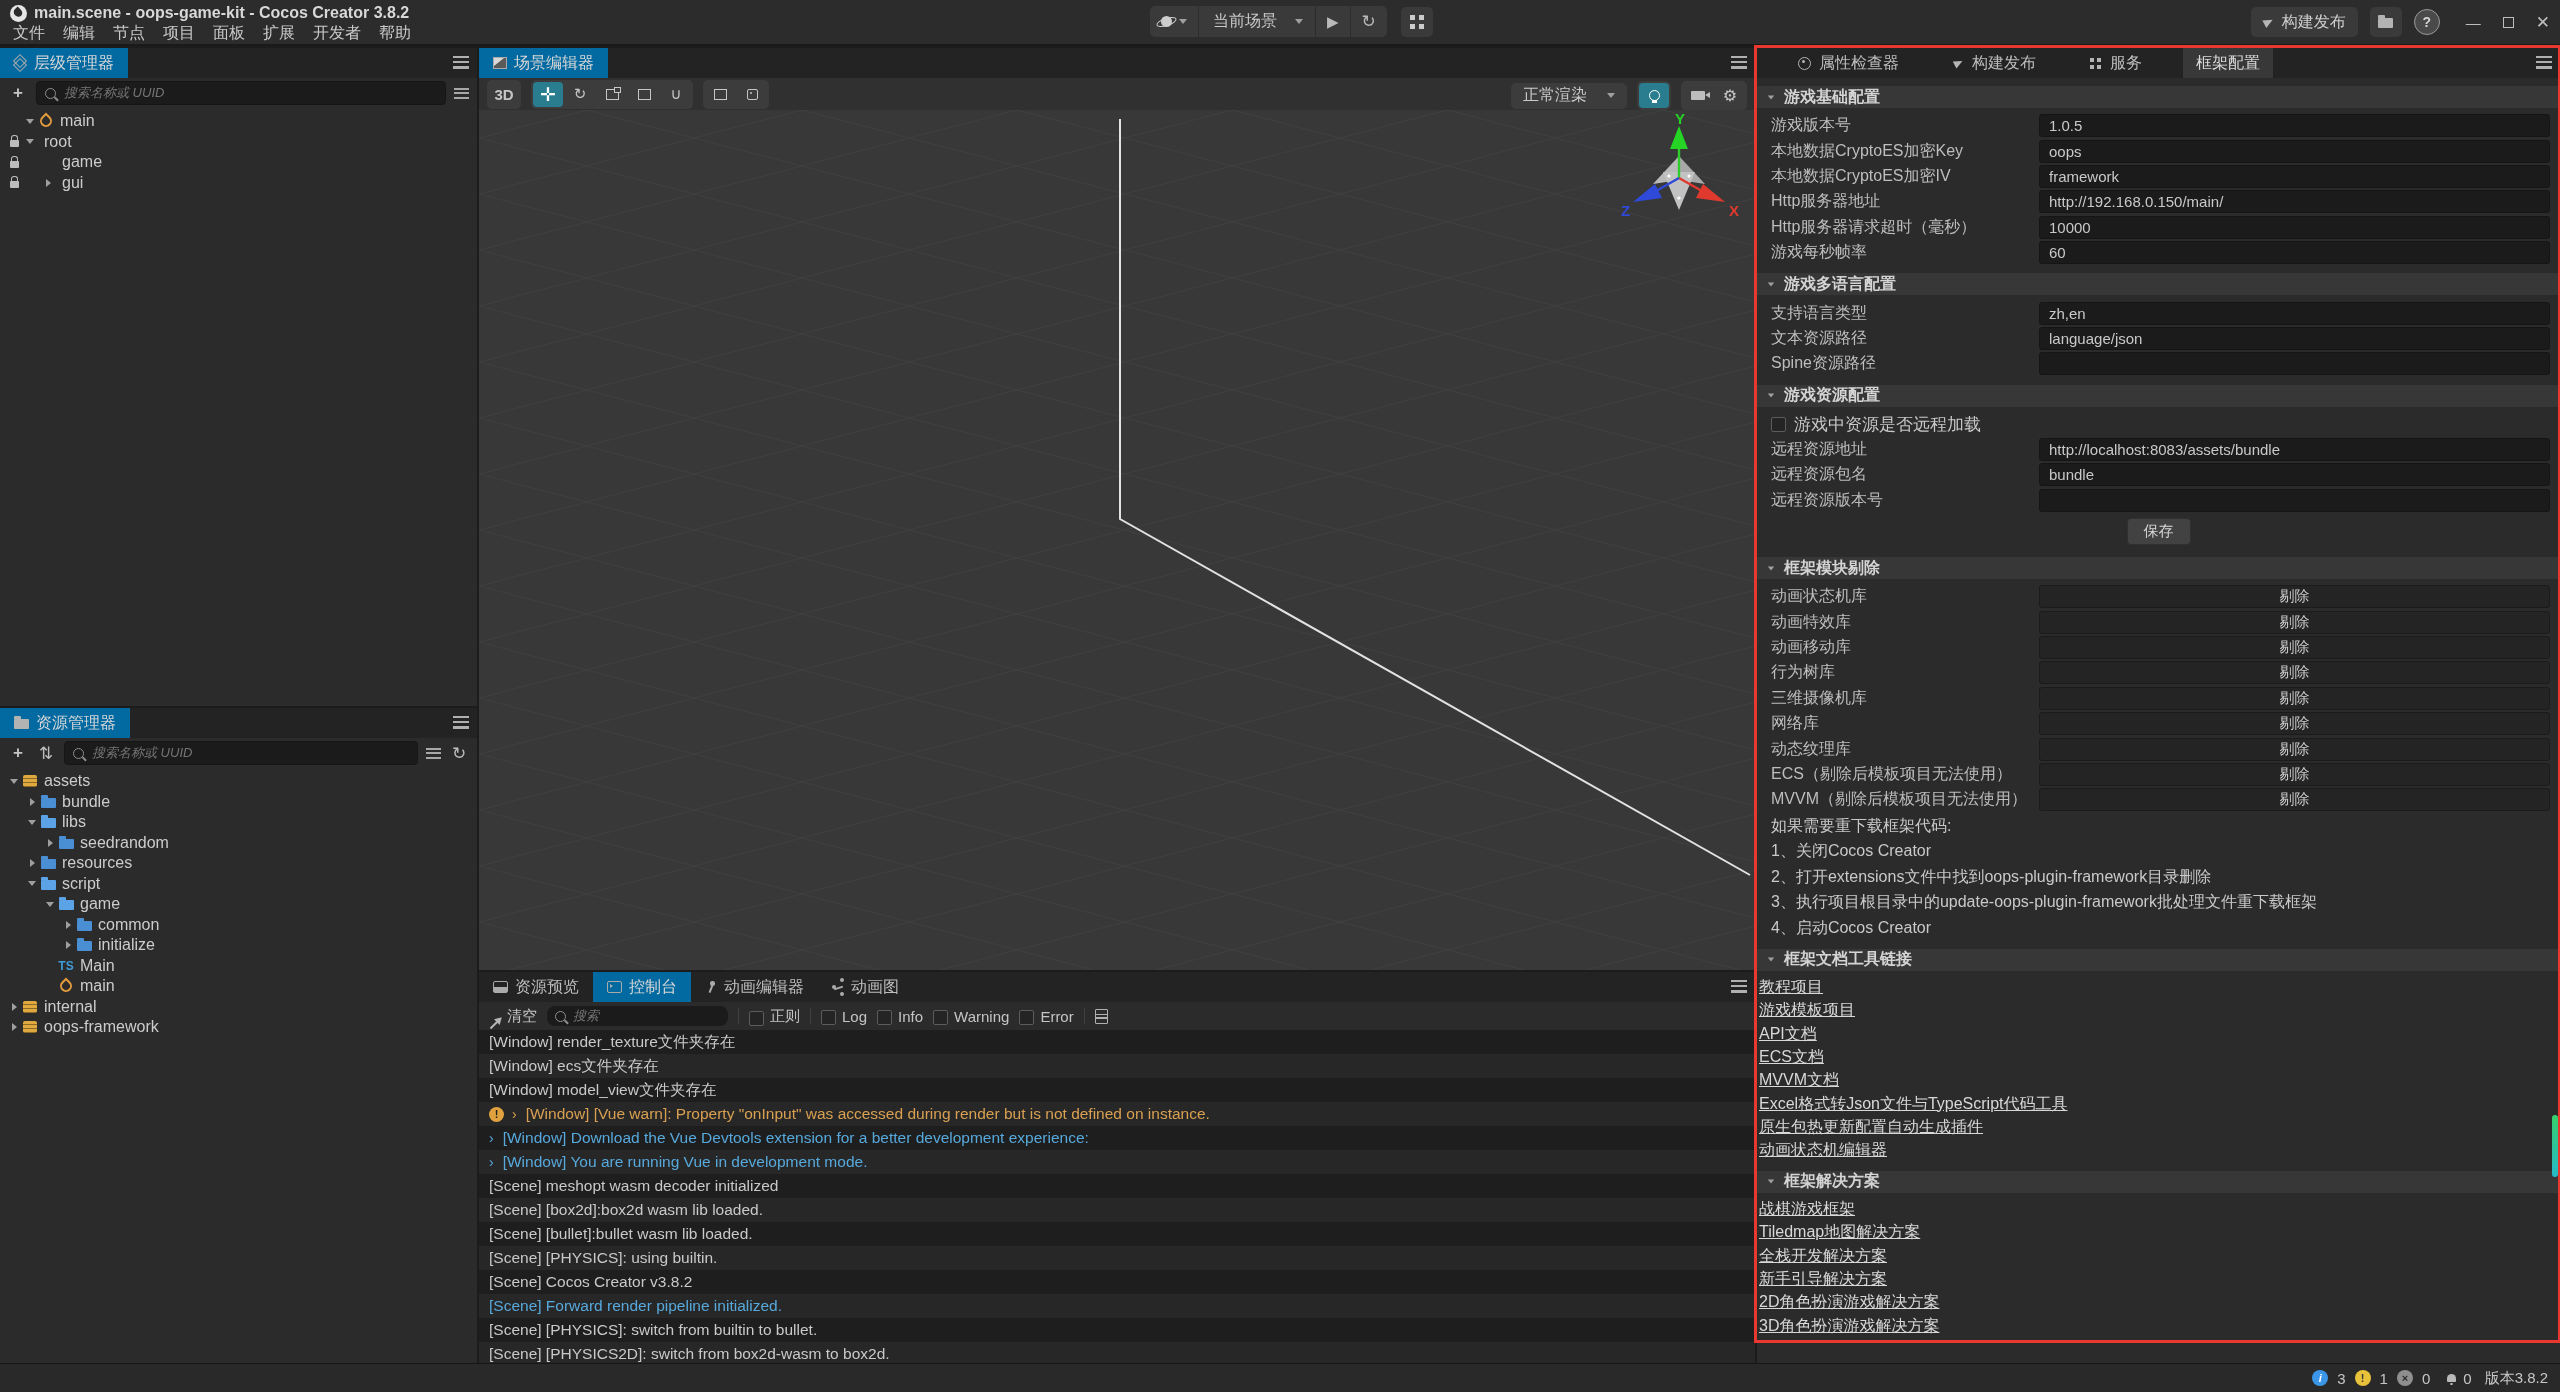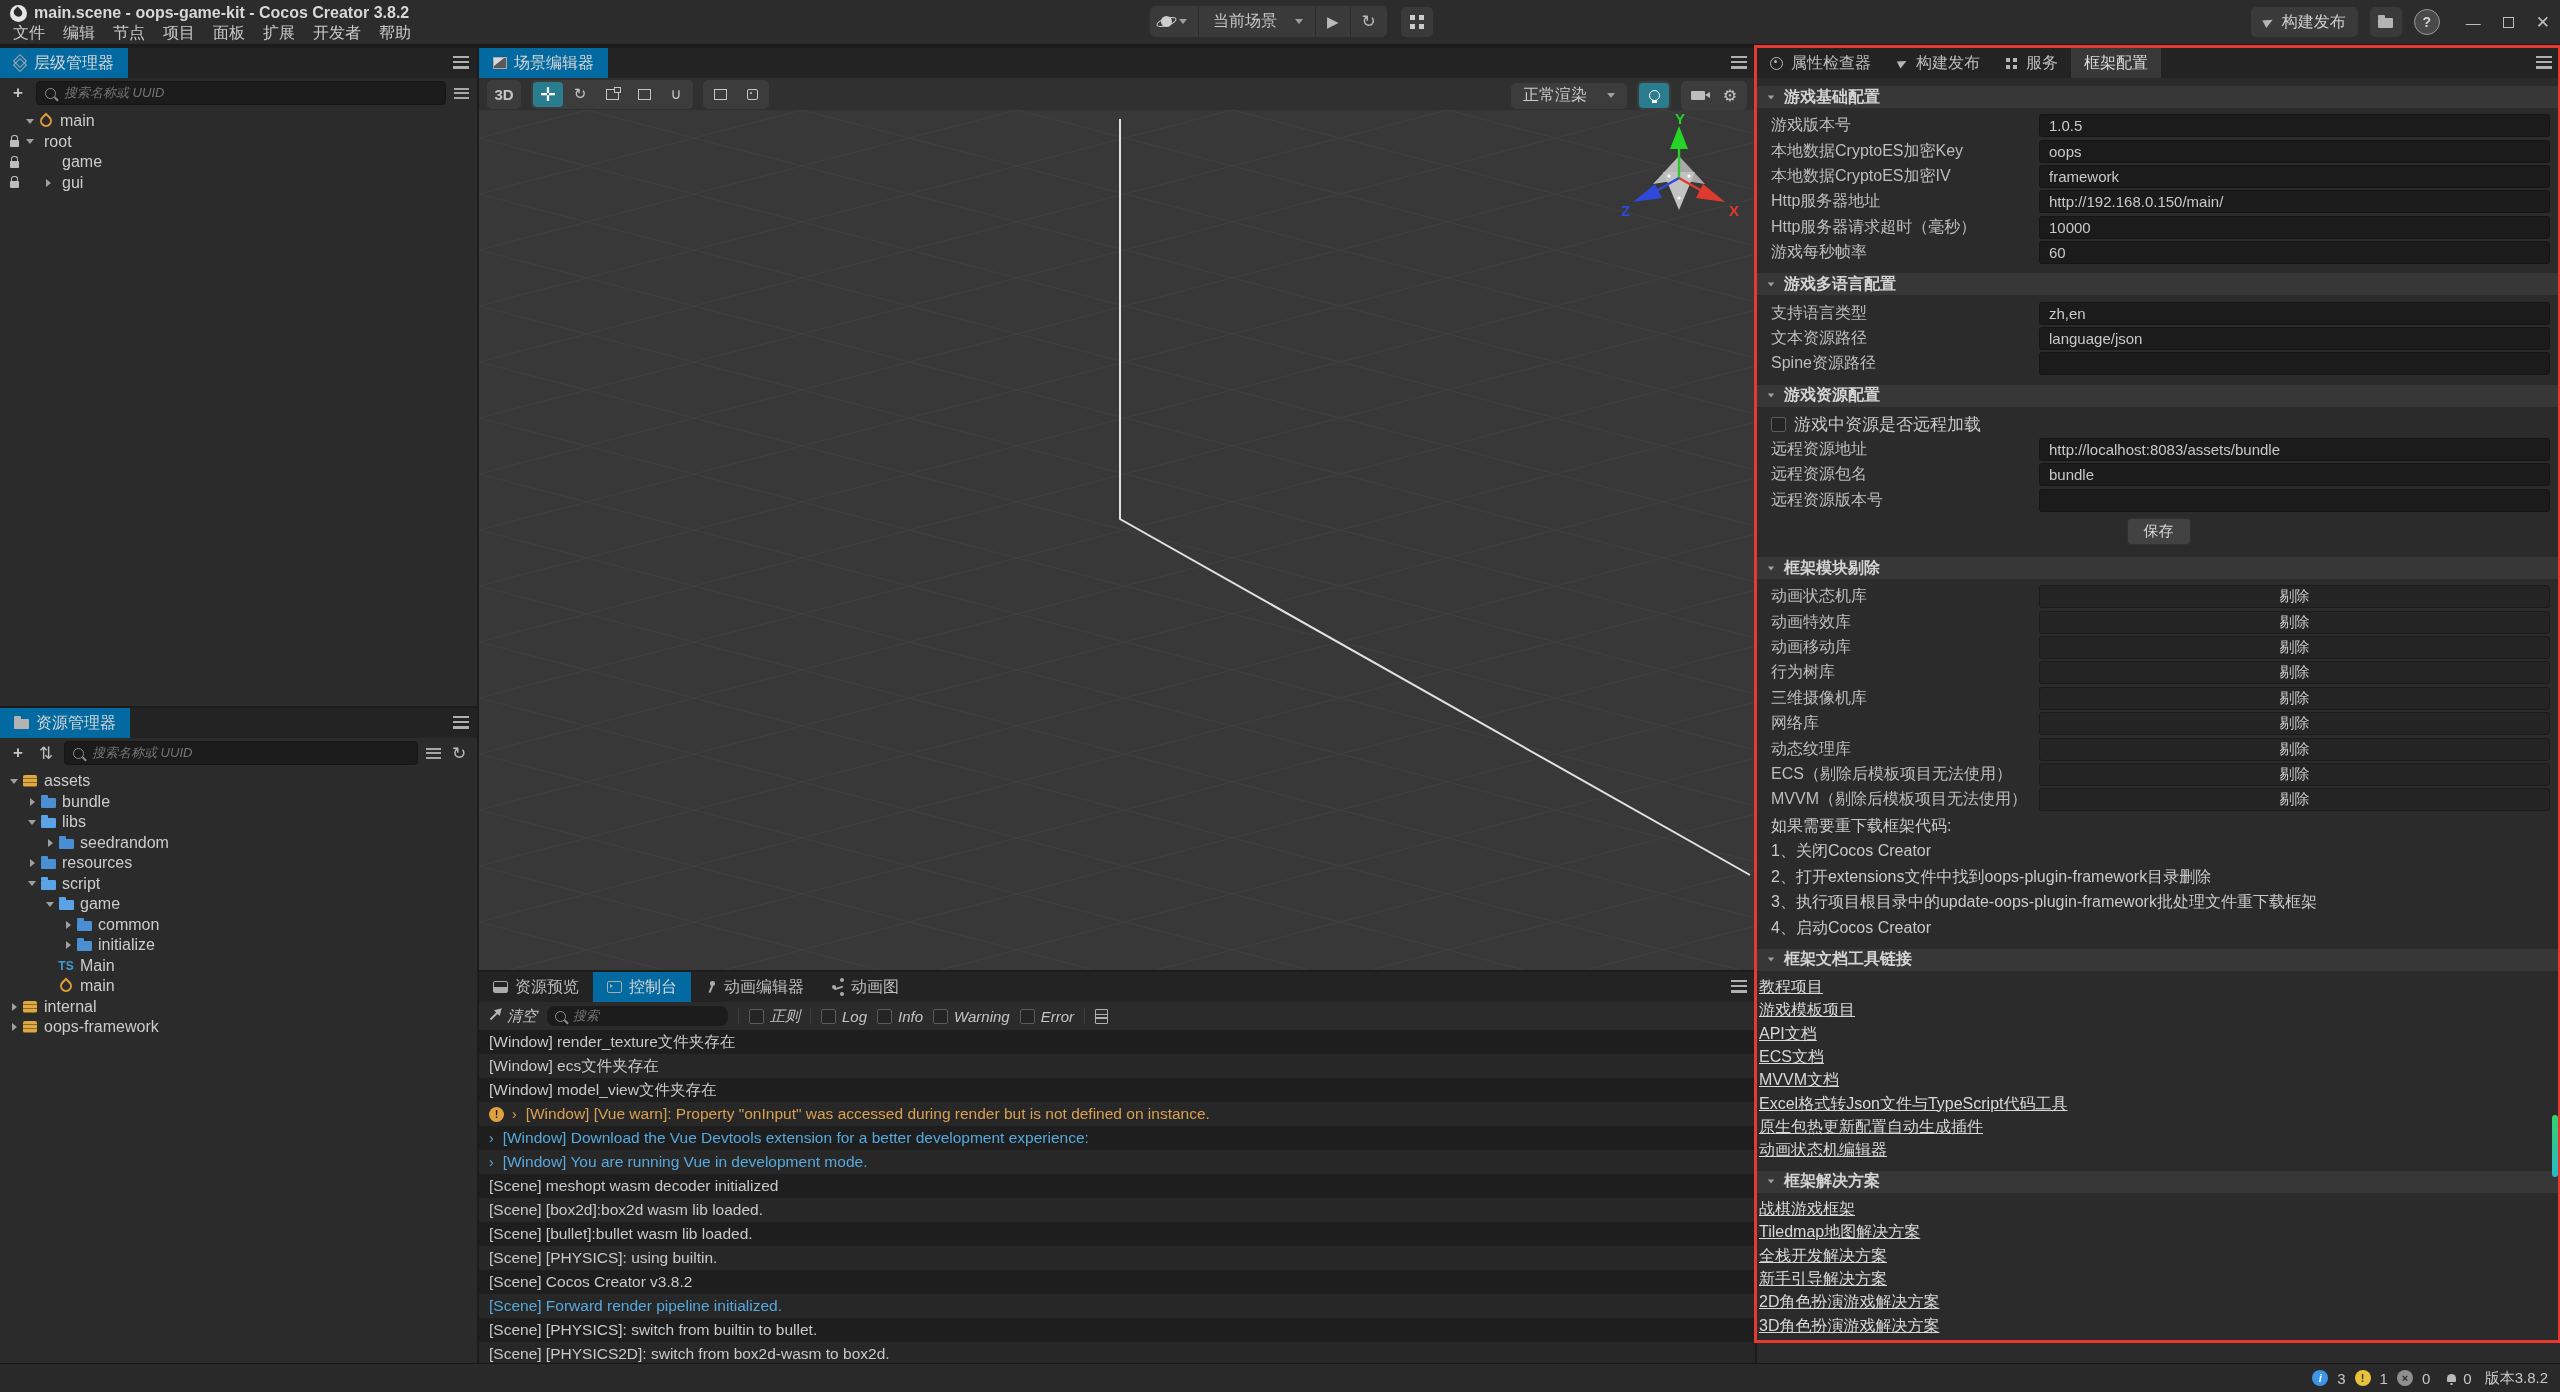--- a/index.html
+++ b/index.html
@@ -69,35 +69,35 @@
   .i-rect{width:11px;height:9px;border:1.6px solid currentColor;}
   .i-scale{width:11px;height:9px;border:1.6px solid currentColor;position:relative;}
   .i-scale::after{content:'';position:absolute;right:-3px;top:-3px;width:5px;height:4px;background:#3c3c3c;border:1.6px solid currentColor;}
   .i-anchor{width:9px;height:9px;border:1.6px solid currentColor;border-radius:2px;position:relative;}
   .i-anchor::after{content:'';position:absolute;left:2.4px;top:2.4px;width:2.5px;height:2.5px;border-radius:50%;background:currentColor;}
   
   .con-toolbar{height:28px;display:flex;align-items:center;gap:10px;padding:0 10px;background:#2b2b2b;font-size:15px;}
   .con-search{width:165px;height:20px;background:#1b1b1b;border-radius:8px;display:flex;align-items:center;gap:7px;padding:0 8px;}
   .vsep{width:1px;height:16px;background:#414141;}
   .checkbox{width:13px;height:13px;background:#242424;border:1px solid #5c5c5c;border-radius:2px;display:flex;align-items:center;justify-content:center;font-size:11px;color:#d6d6d6;flex:none;}
-  .checkline{display:flex;align-items:center;gap:6px;color:#c4c4c4;font-style:italic;}
+  .checkline{display:flex;align-items:flex-end;gap:6px;color:#c4c4c4;}
   .i-broom{width:10px;height:2px;background:#b5b5b5;transform:rotate(-45deg);position:relative;margin-right:2px;}
   .i-broom::after{content:'';position:absolute;right:-6px;top:-3px;border-top:4px solid transparent;border-bottom:4px solid transparent;border-left:7px solid #b5b5b5;}
   .i-doc{width:11px;height:13px;border:1.5px solid #b0b0b0;border-radius:1px;background:linear-gradient(transparent 0 4px,#b0b0b0 4px 5.5px,transparent 5.5px 7.5px,#b0b0b0 7.5px 9px,transparent 9px);}
   .logs{overflow:hidden;}
   .log-row{height:24px;display:flex;align-items:center;padding:0 10px;font-size:15.5px;color:#c9c9c9;white-space:nowrap;}
   .log-row.odd{background:#1e1e1e;}
   .log-row.even{background:#272727;}
   .log-row.warn{color:#d9a052;}
   .log-row.info{color:#57a9dd;}
   .log-chev{margin-right:9px;font-size:14px;}
   .badge-warn{width:15px;height:15px;border-radius:50%;background:#e0a23e;color:#222;font-weight:bold;font-size:11px;display:flex;align-items:center;justify-content:center;margin-right:8px;flex:none;}
   
   .itabbar{height:30px;background:#232324;display:flex;position:relative;}
-  .itab{display:flex;align-items:center;gap:8px;padding:0 13px;font-size:16px;color:#bdbdbd;}
+  .itab{display:flex;align-items:center;gap:8px;padding:0 13px;font-size:16px;color:#bdbdbd;margin-left:28px;}
   .itab.active{background:#383838;color:#dadada;}
   .insp-body{position:absolute;top:30px;left:0;right:0;bottom:0;overflow:hidden;background:#2b2b2b;}
   .sec-head{height:22px;background:#373737;display:flex;align-items:center;gap:9px;padding-left:10px;margin:8px 0 5px 0;color:#d4d4d4;font-weight:bold;font-size:16px;}
   .sec-head .chev-d{transform:scale(.8);}
   .prop-row{height:25.4px;display:flex;align-items:center;padding:0 10px 0 14px;}
   .prop-label{width:268px;flex:none;font-size:16px;color:#bdbdbd;white-space:nowrap;overflow:hidden;}
   .prop-input{flex:1;height:21px;background:#1b1b1b;border:1px solid #151515;border-radius:3px;display:flex;align-items:center;padding:0 9px;font-size:15px;color:#c9c9c9;white-space:nowrap;overflow:hidden;}
   .prop-btn{flex:1;height:21px;background:#242424;border:1px solid #1b1b1b;border-radius:3px;display:flex;align-items:center;justify-content:center;font-size:15px;color:#cccccc;}
   .check-row{height:25.4px;display:flex;align-items:center;gap:8px;padding-left:14px;}
   .save-row{height:36px;display:flex;align-items:center;justify-content:center;}

